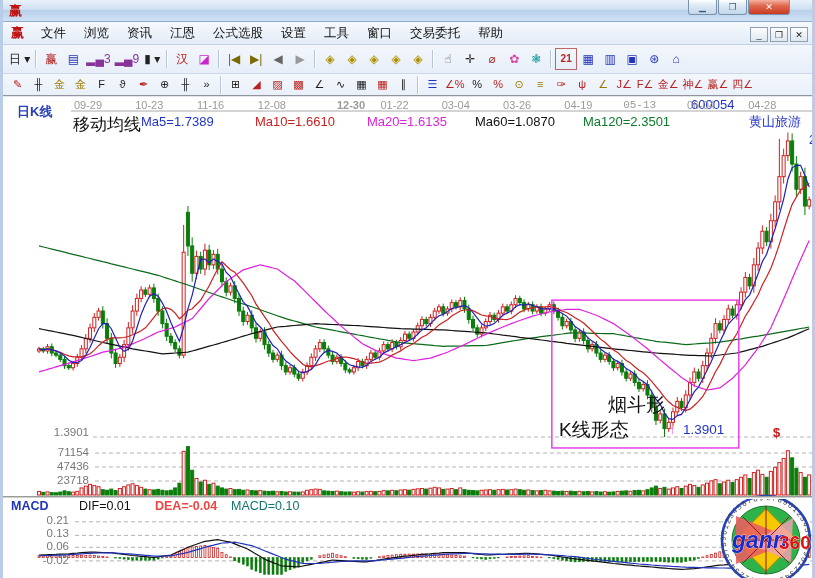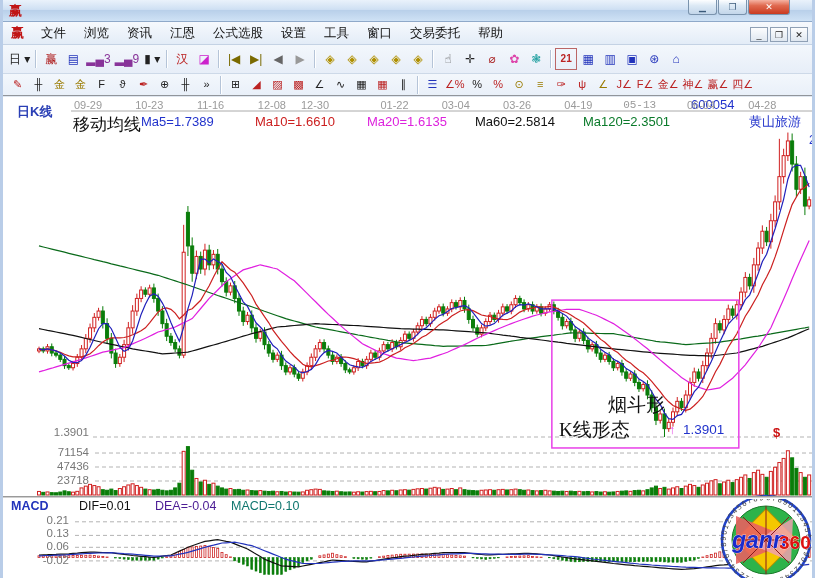--- a/index.html
+++ b/index.html
@@ -47,24 +47,24 @@
   .malbl{top:114px;font-size:13px;}
   #stock-code{left:688px;top:97px;color:#2233cc;font-size:13px;text-align:center;}
   #stock-name{left:746px;top:113px;color:#2233cc;font-size:13px;}
   .axlbl{color:#777;font-size:11.5px;text-align:right;}
   #price-low-lbl{left:38px;top:426px;width:48px;}
   .vollbl{left:40px;width:46px;}
   .macdlbl{left:26px;width:40px;}
   #macd-row{position:absolute;left:0;top:499px;width:100%;height:14px;font-size:12.5px;}
   #macd-pane-label{left:8px;color:#2233bb;font-weight:bold;}
   #dif-lbl{left:76px;color:#111;}
-  #dea-lbl{left:152px;color:#4c1d95;}
+  #dea-lbl{left:152px;color:#ef4444;font-weight:bold;}
   #macd-val-lbl{left:228px;color:#0f766e;}
   #pattern-l1{left:558px;top:392px;font-size:19px;color:#111;margin-left:47px;}
-  #pattern-l2{left:556px;top:417px;font-size:19px;color:#111;font-family:Liberation Serif, serif;}
+  #pattern-l2{left:556px;top:417px;font-size:19px;color:#111;}
   #low-arrow{left:666px;top:423px;color:#e33ce3;font-size:12px;font-weight:bold;}
   #low-lbl{left:680px;top:422px;color:#2233cc;font-size:13.5px;}
   #dollar-lbl{left:770px;top:425px;color:#cc1111;font-size:13px;font-weight:bold;}
   #partial-price{left:806px;top:133px;color:#2233cc;font-size:12px;}
   #pane-sep{position:absolute;left:0;top:496px;width:100%;height:3px;
     background:#cfcfcf;border-top:1px solid #9a9a9a;border-bottom:1px solid #fff;}
   #chart-svg{position:absolute;left:0;top:0;}
 </style>
 </head>
 <body>
@@ -953,32 +953,32 @@
     <span class="abs" id="macd-pane-label">MACD</span>
     <span class="abs" id="dif-lbl">DIF=0.01</span>
     <span class="abs" id="dea-lbl">DEA=-0.04</span>
     <span class="abs" id="macd-val-lbl">MACD=0.10</span>
   </div>
 
 <span class="abs datelbl" style="left: 55px;">09-29</span>
     <span class="abs datelbl" style="left: 116.3px;">10-23</span>
     <span class="abs datelbl" style="left: 177.6px;">11-16</span>
     <span class="abs datelbl" style="left: 238.9px;">12-08</span>
-    <span class="abs datelbl" style="left: 282px;">12-30</span>
+    <span class="abs datelbl" style="left: 318px; font-weight: bold;">12-30</span>
     <span class="abs datelbl" style="left: 361.5px;">01-22</span>
     <span class="abs datelbl" style="left: 422.8px;">03-04</span>
     <span class="abs datelbl" style="left: 484.1px;">03-26</span>
     <span class="abs datelbl" style="left: 545.4px;">04-19</span>
     <span class="abs datelbl" style="left: 606.7px; font-family: Liberation Mono, monospace;">05-13</span>
     <span class="abs datelbl" style="left: 668px;">06-04</span>
     <span class="abs datelbl" style="left: 729.3px;">04-28</span>
     <span class="abs malbl" style="left: 138px; color: rgb(34, 51, 204);">Ma5=1.7389</span>
     <span class="abs malbl" style="left: 252px; color: rgb(204, 32, 32);">Ma10=1.6610</span>
     <span class="abs malbl" style="left: 364px; color: rgb(221, 34, 221);">Ma20=1.6135</span>
-    <span class="abs malbl" style="left: 472px; color: rgb(17, 17, 17);">Ma60=2.5814</span>
+    <span class="abs malbl" style="left: 472px; color: rgb(17, 17, 17);">Ma60=1.0870</span>
     <span class="abs malbl" style="left: 580px; color: rgb(10, 122, 42);">Ma120=2.3501</span>
     <span class="abs axlbl vollbl" style="top: 446px;">71154</span>
     <span class="abs axlbl vollbl" style="top: 459.8px;">47436</span>
     <span class="abs axlbl vollbl" style="top: 473.6px;">23718</span>
     <span class="abs axlbl macdlbl" style="top: 514px;">0.21</span>
     <span class="abs axlbl macdlbl" style="top: 527.2px;">0.13</span>
     <span class="abs axlbl macdlbl" style="top: 540.4px;">0.06</span>
     <span class="abs axlbl macdlbl" style="top: 553.6px;">-0.02</span>
   </div>
 

